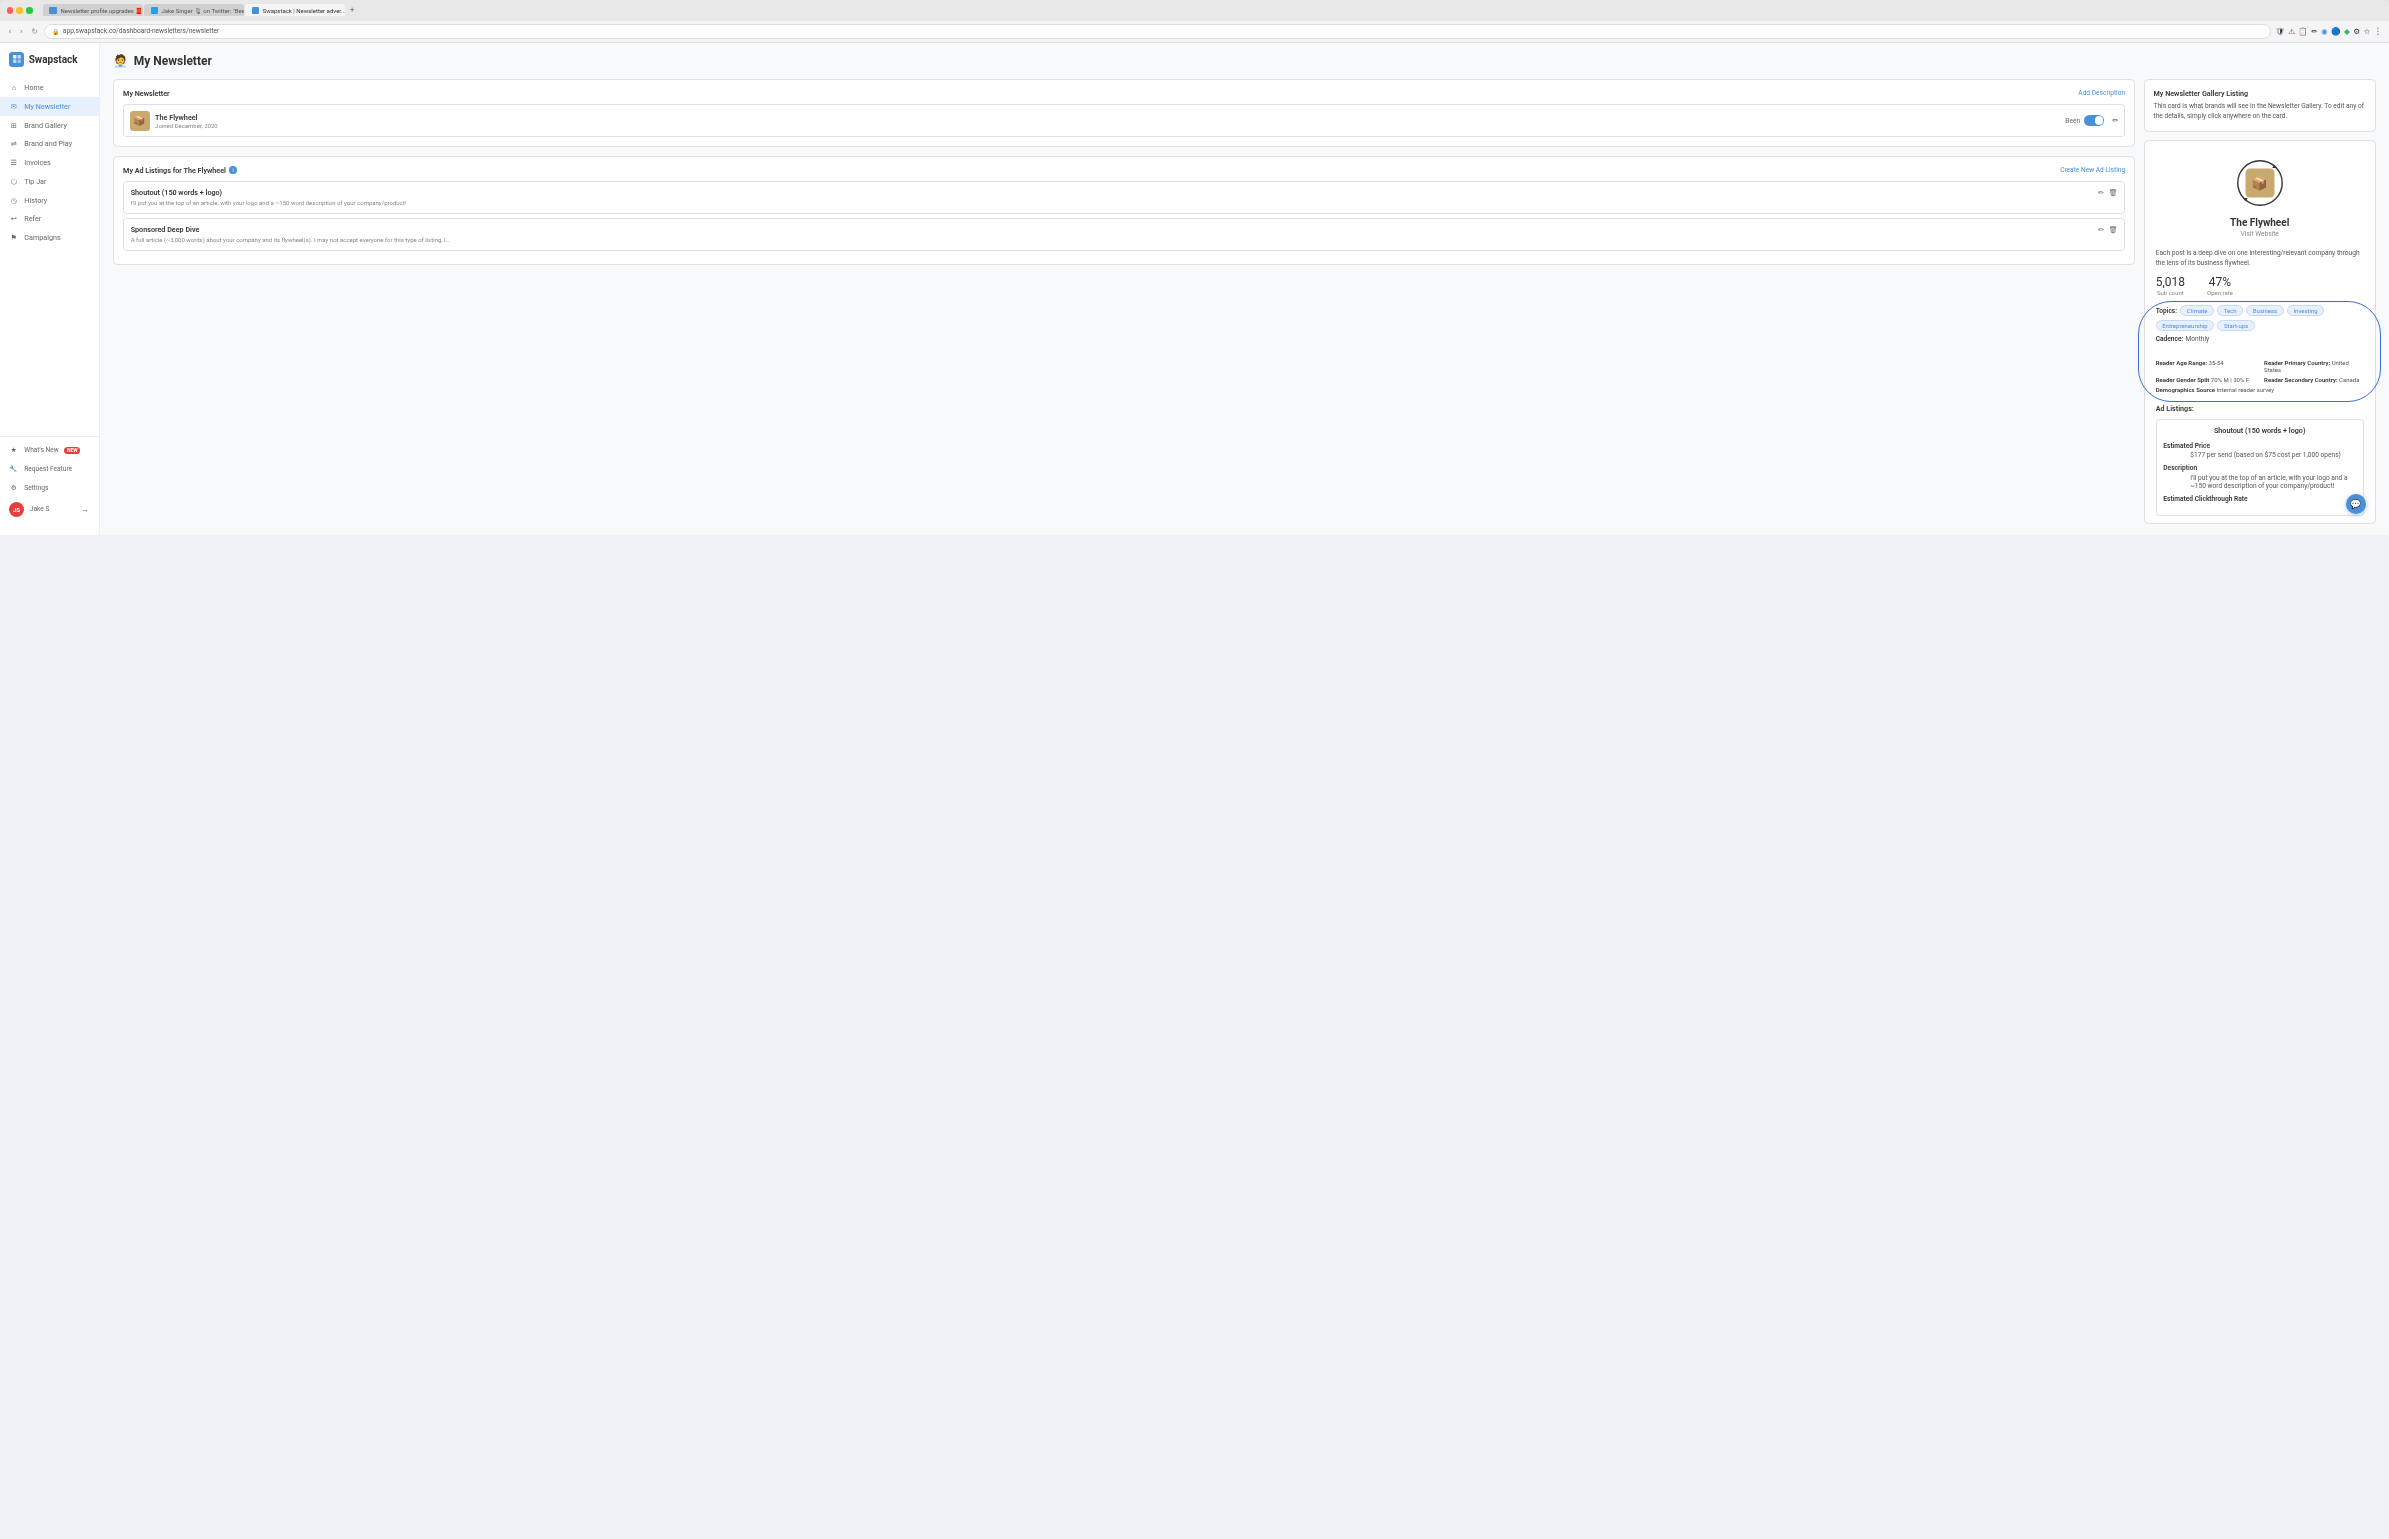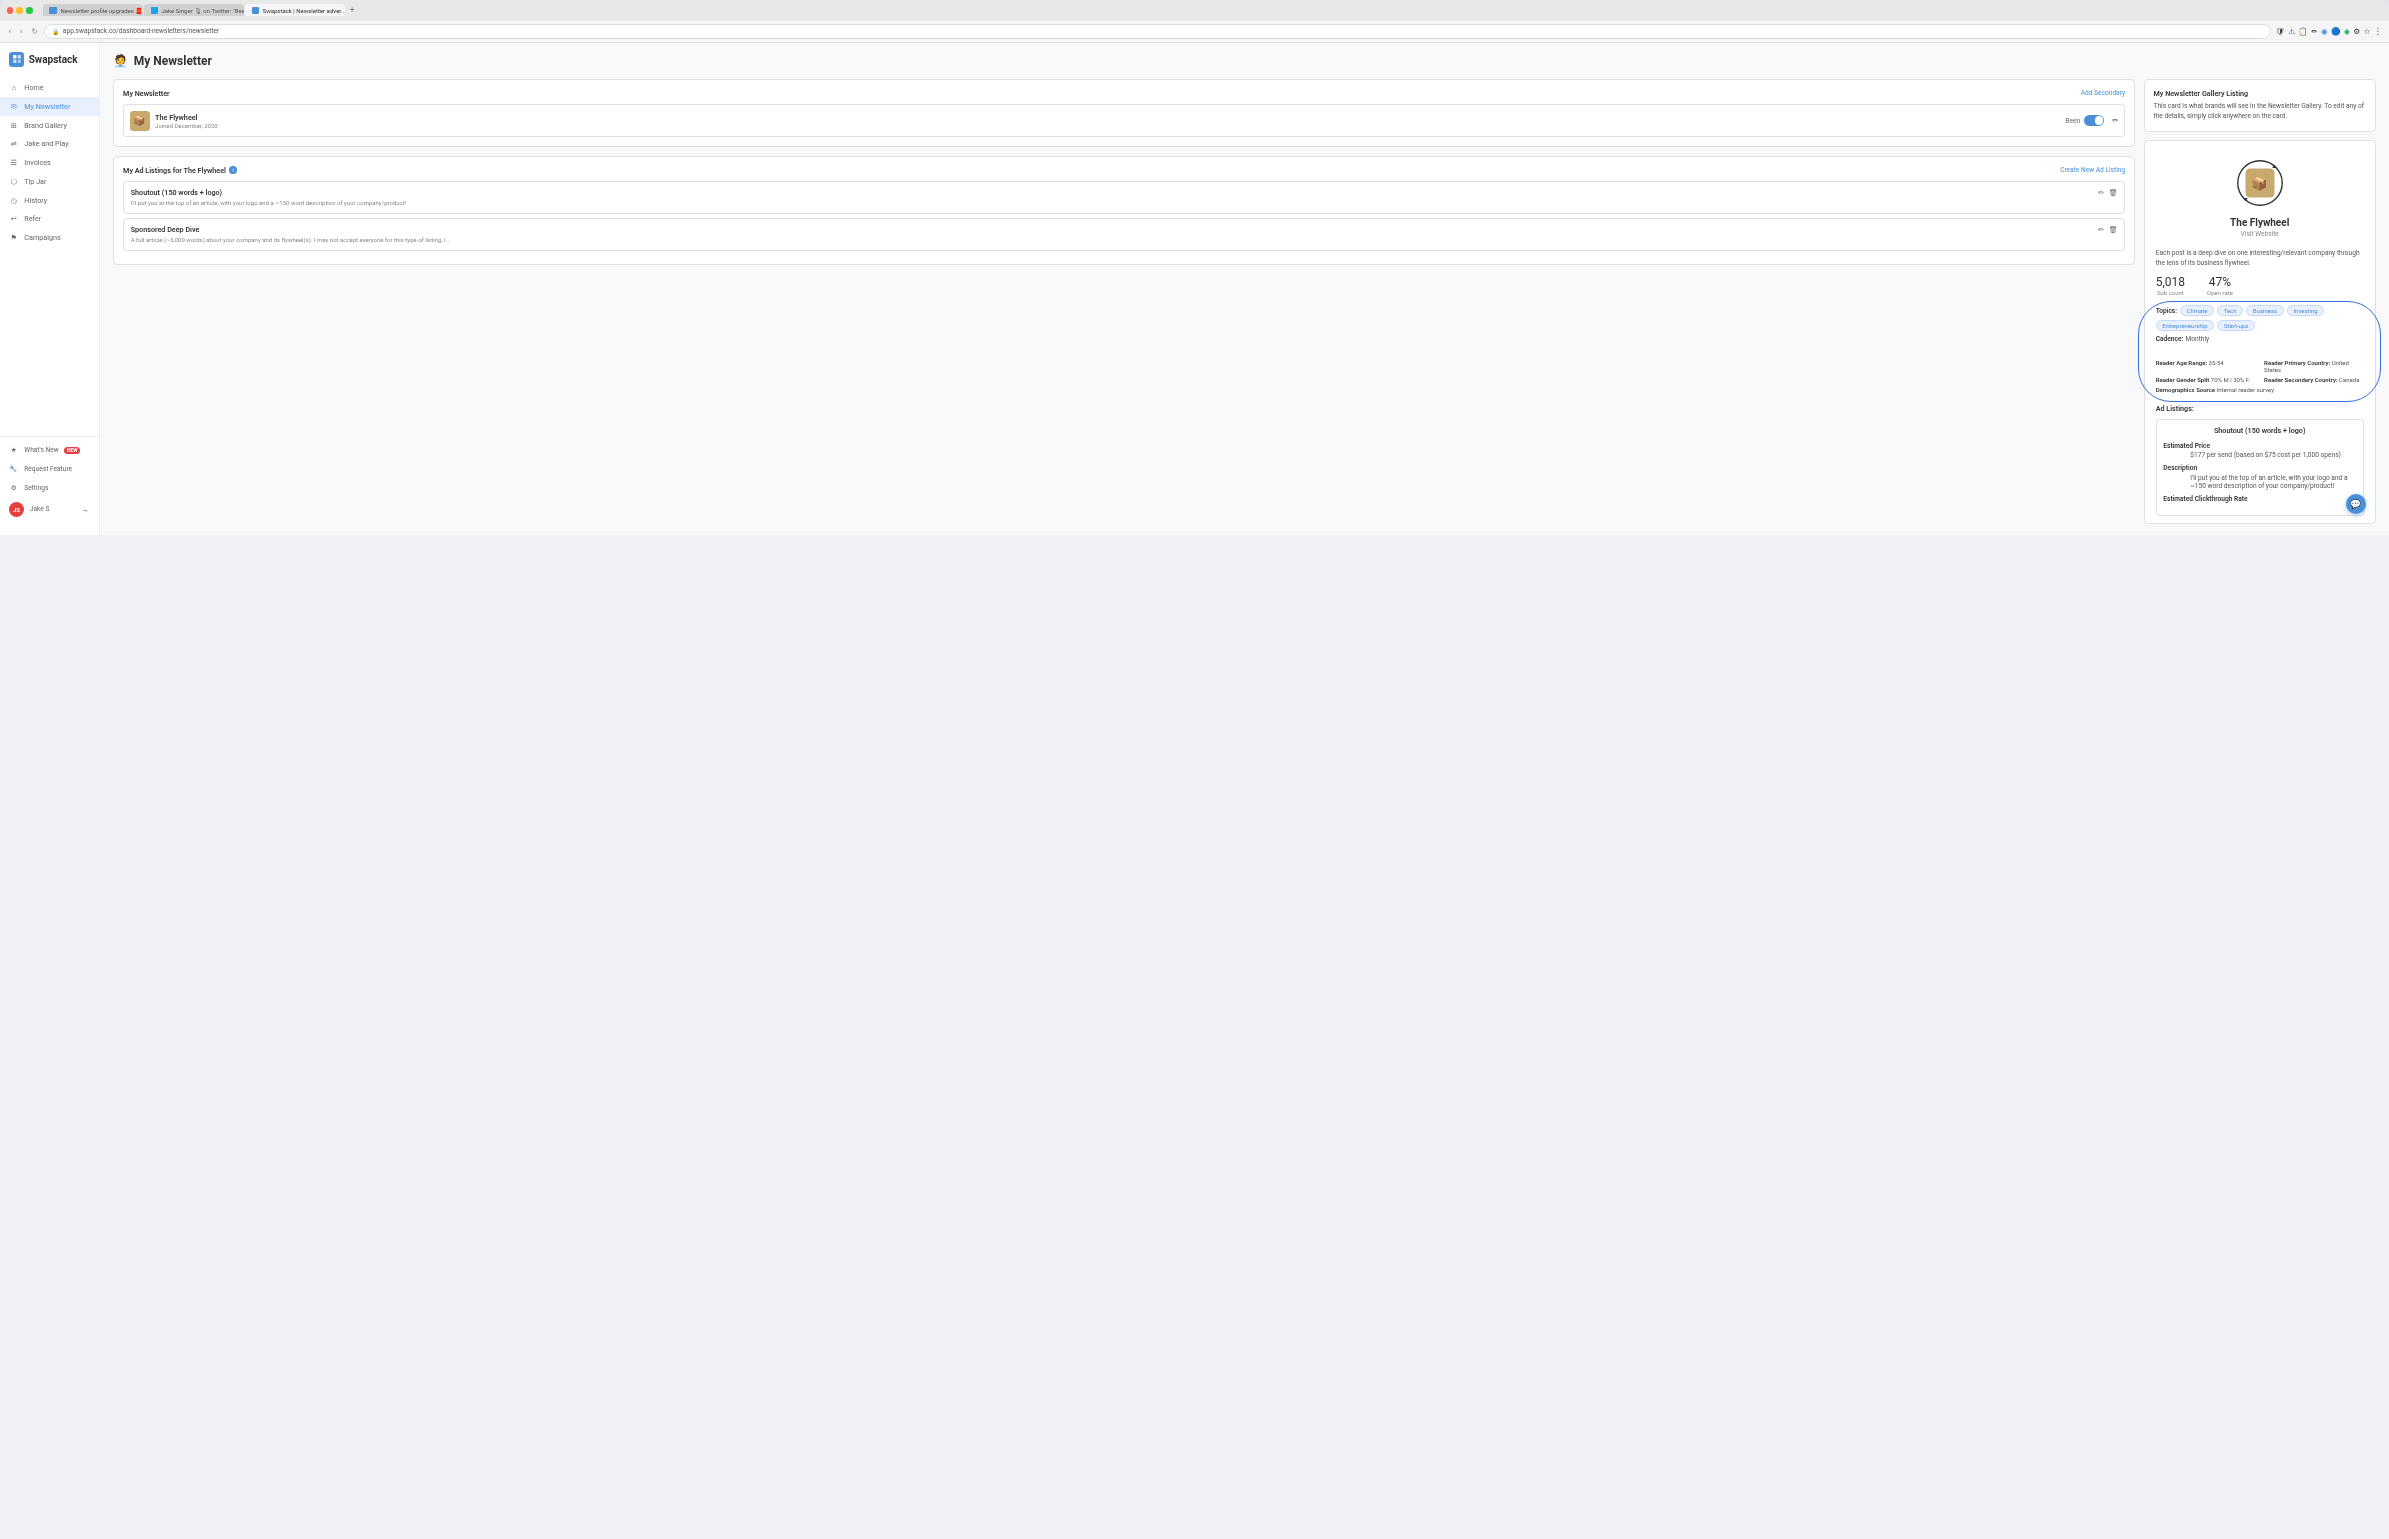--- a/index.html
+++ b/index.html
@@ -196,21 +196,21 @@
         <div class="nav-item active">
           <span class="nav-icon">✉</span>
           <span>My Newsletter</span>
         </div>
         <div class="nav-item">
           <span class="nav-icon">⊞</span>
           <span>Brand Gallery</span>
         </div>
         <div class="nav-item">
           <span class="nav-icon">⇌</span>
-          <span>Jake and Play</span>
+          <span>Brand and Play</span>
         </div>
         <div class="nav-item">
           <span class="nav-icon">☰</span>
           <span>Invoices</span>
         </div>
         <div class="nav-item">
           <span class="nav-icon">⬡</span>
           <span>Tip Jar</span>
         </div>
         <div class="nav-item">
@@ -256,21 +256,21 @@
         <h1 class="page-title">My Newsletter</h1>
       </div>
 
       <div class="content-grid">
 
         <div>
 
           <div class="card" style="margin-bottom:8.8px;">
             <div class="card-header">
               <span class="card-title">My Newsletter</span>
-              <a class="card-action">Add Secondary</a>
+              <a class="card-action">Add Description</a>
             </div>
             <div class="newsletter-item">
               <div class="newsletter-info">
                 <div class="newsletter-avatar">📦</div>
                 <div>
                   <div class="newsletter-name">The Flywheel</div>
                   <div class="newsletter-joined">Joined December, 2020</div>
                 </div>
               </div>
               <div class="live-toggle">

